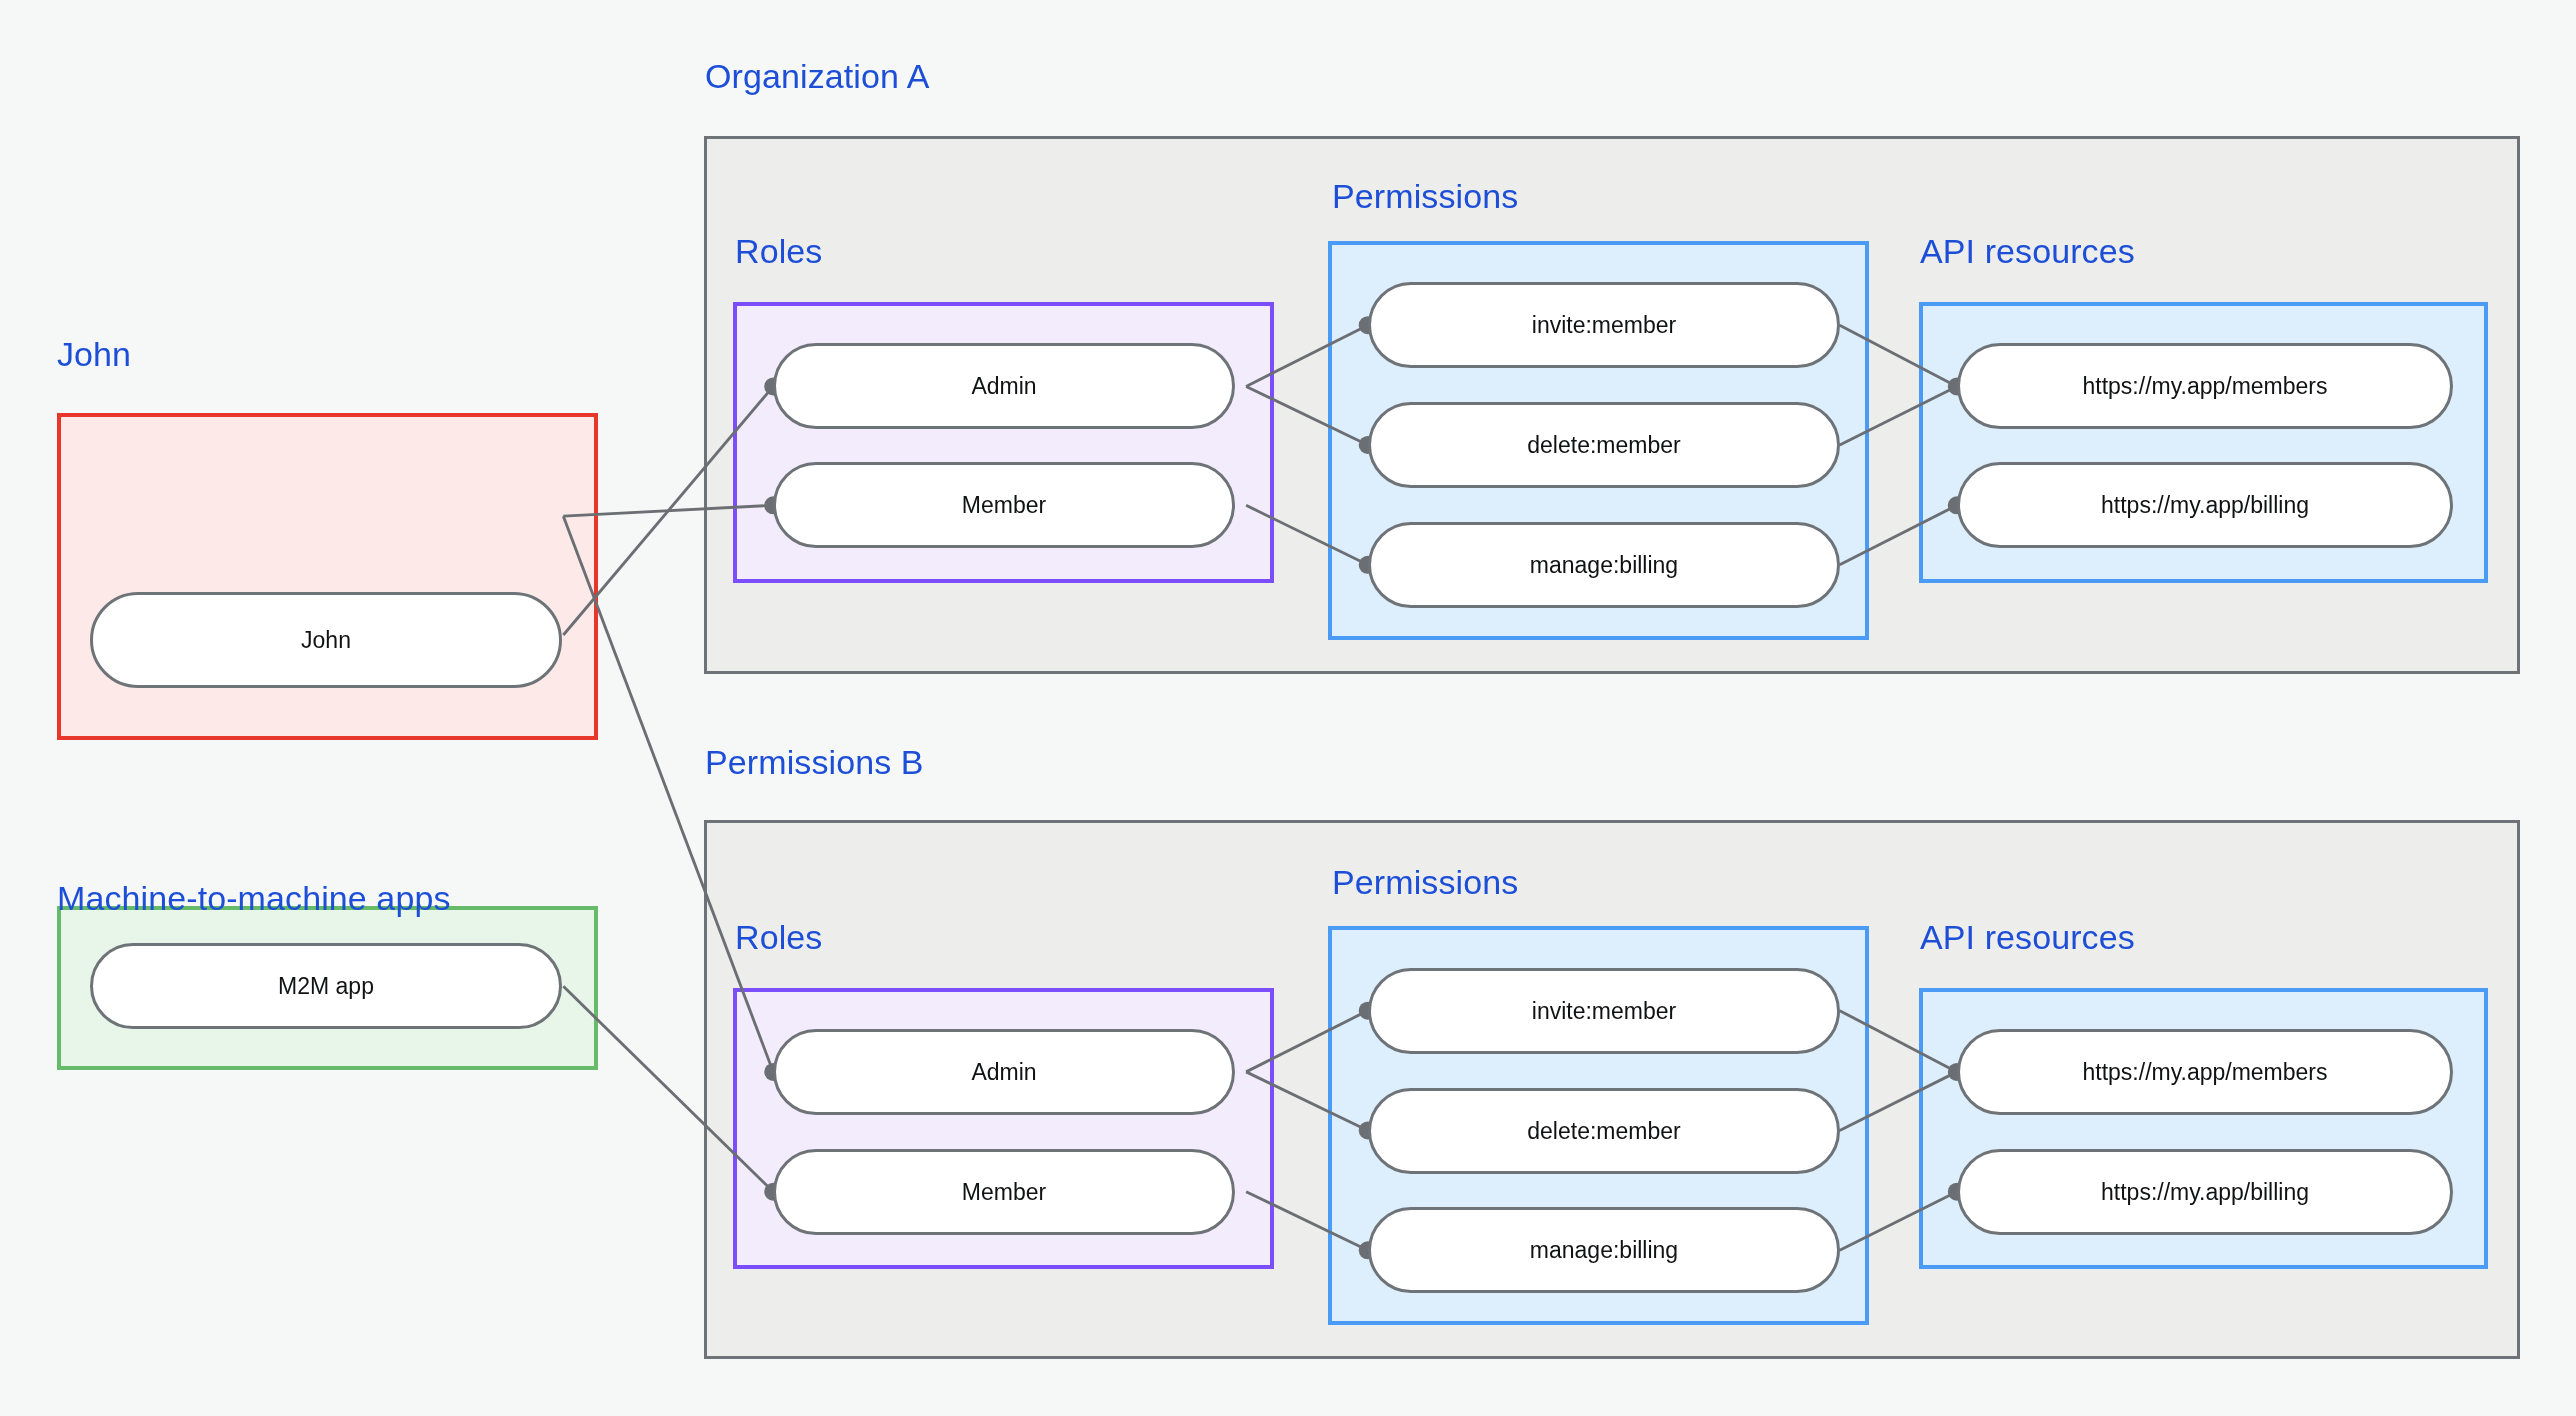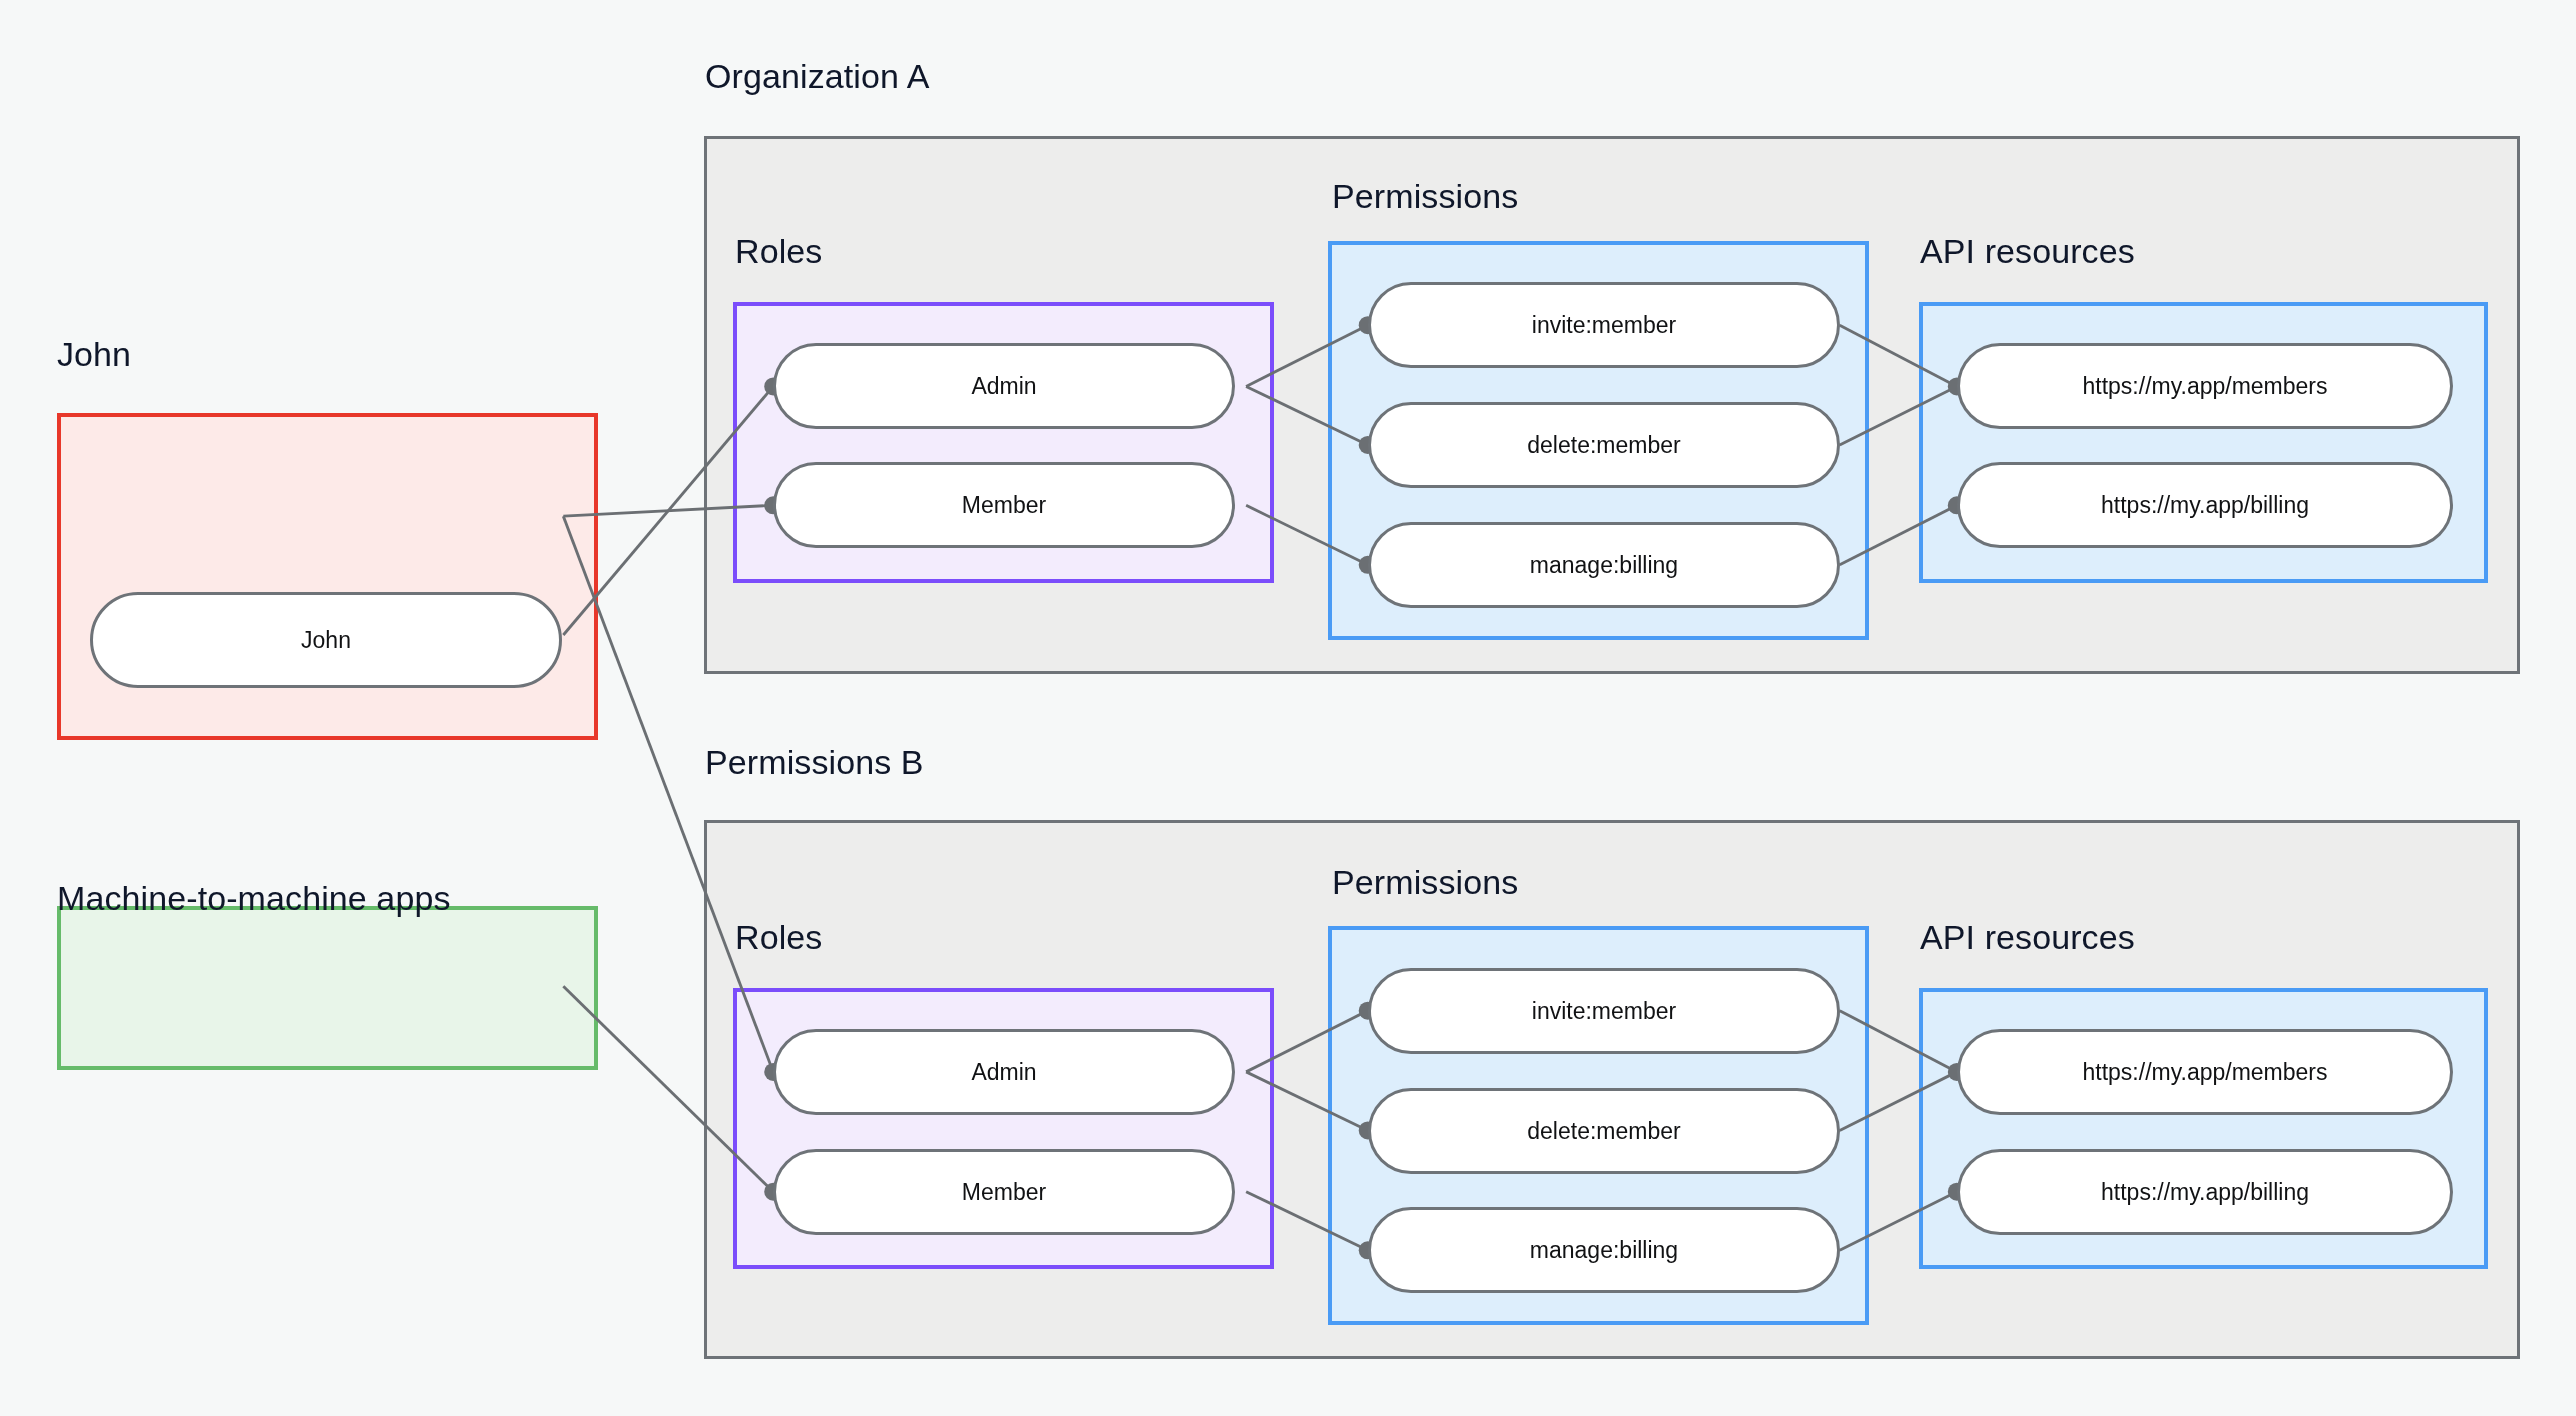--- a/index.html
+++ b/index.html
@@ -11,21 +11,21 @@
   }
   .canvas{position:absolute;inset:0;}
   svg.edges{position:absolute;left:0;top:0;width:2576px;height:1416px;pointer-events:none;z-index:5;}
   .edge{stroke:#6b6f73;stroke-width:3.2;fill:none;}
   .endpoint{fill:#6b6f73;}
 
   
   .caption{
     position:absolute;
     font-size:34px;
-    color:#0f172a;
+    color:#1d4ed8;
     letter-spacing:0.1px;
     white-space:nowrap;
     z-index:8;
   }
 
   
   .org-box{
     position:absolute;
     background:#ededec;
     border:3.6px solid #6e7378;
@@ -113,20 +113,21 @@
   <div class="caption" style="left:57px;top:335px;">John</div>
 
   <div class="group-box group-red" style="left:57px;top:413px;width:541px;height:327px;"></div>
 
   <div class="node" style="left:90px;top:592px;width:472px;height:96px;">John</div>
 
   <div class="caption" style="left:57px;top:879px;">Machine-to-machine apps</div>
 
   <div class="group-box group-green" style="left:57px;top:906px;width:541px;height:164px;"></div>
 
+  <div class="node" style="left:90px;top:943px;width:472px;height:86px;">M2M app</div>
 
   <div class="caption" style="left:705px;top:57px;">Organization A</div>
 
   <div class="org-box" style="left:704px;top:136px;width:1816px;height:538px;"></div>
 
   <div class="caption" style="left:735px;top:232px;">Roles</div>
   <div class="caption" style="left:1332px;top:177px;">Permissions</div>
   <div class="caption" style="left:1920px;top:232px;">API resources</div>
 
   <div class="group-box group-purple" style="left:733px;top:302px;width:541px;height:281px;"></div>

